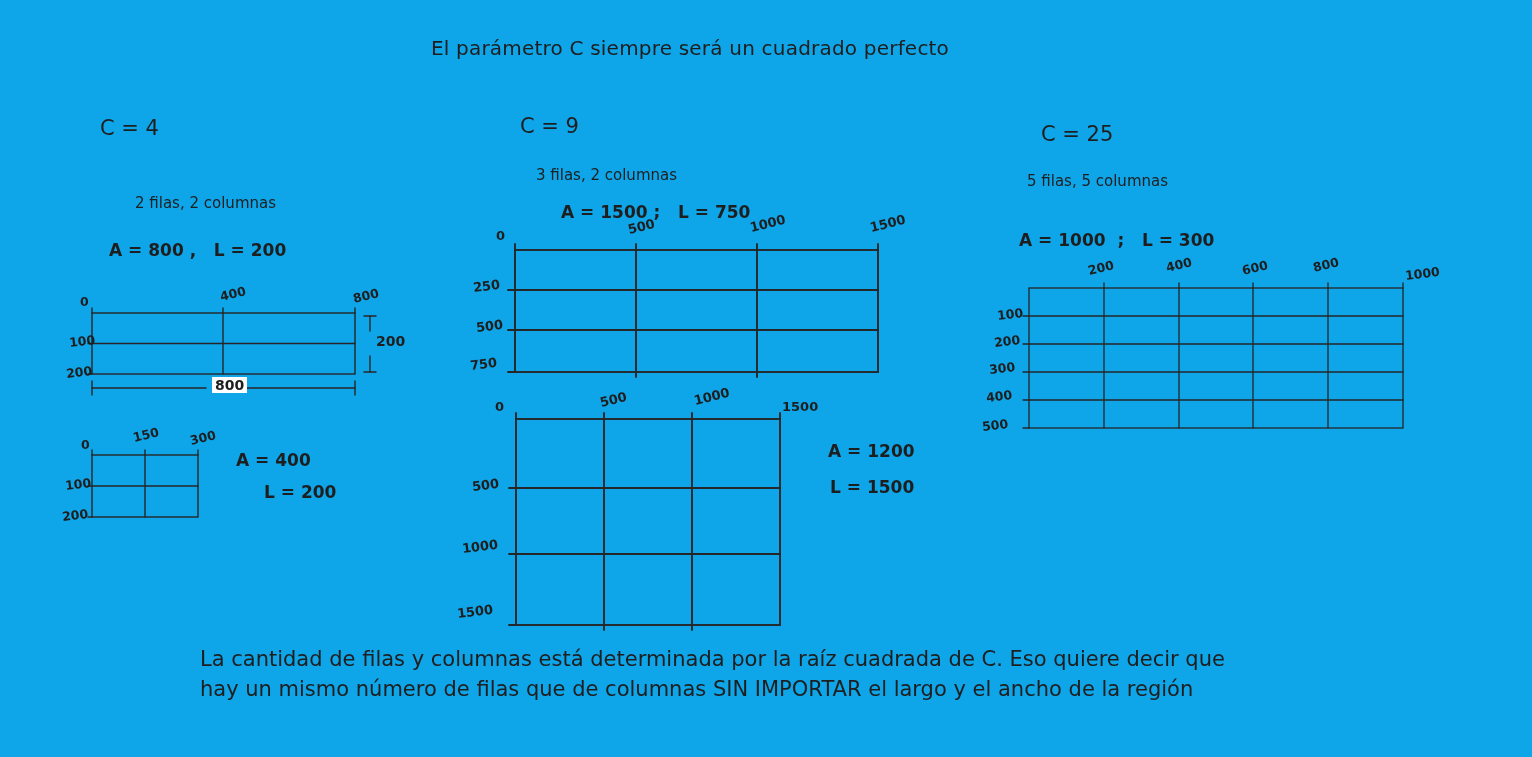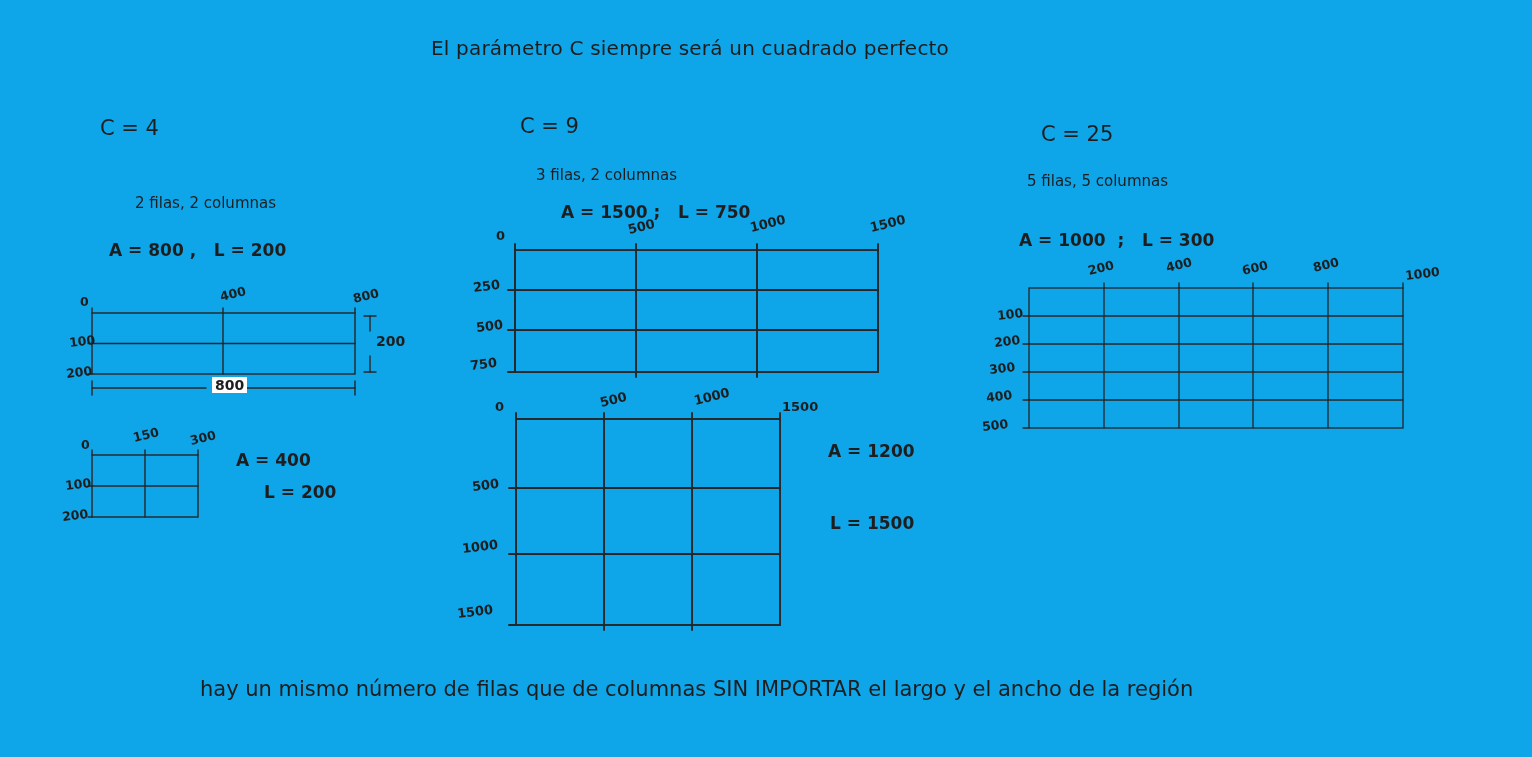--- a/index.html
+++ b/index.html
@@ -130,21 +130,21 @@
     <line class="ink w2" x1="187" y1="213" x2="187" y2="218"></line>
   </svg>
   <span class="lbl tickm" style="left:495px;top:399px;">0</span>
   <span class="lbl tickm rx" style="left:602px;top:395px;">500</span>
   <span class="lbl tickm rx" style="left:696px;top:393px;">1000</span>
   <span class="lbl tickm" style="left:782px;top:399px;">1500</span>
   <span class="lbl tickm ry" style="left:473px;top:479px;">500</span>
   <span class="lbl tickm ry" style="left:463px;top:541px;">1000</span>
   <span class="lbl tickm ry" style="left:458px;top:606px;">1500</span>
   <span class="lbl side" style="left:828px;top:441px;">A = 1200</span>
-  <span class="lbl side" style="left:830px;top:477px;margin-top:36px;">L = 1500</span>
+  <span class="lbl side" style="left:830px;top:477px;">L = 1500</span>
 
   <div class="lbl chead" style="left:1017px;top:122px;margin-left:24px;">C = 25</div>
   <div class="lbl sub" style="left:1027px;top:172px;">5 filas, 5 columnas</div>
   <div class="lbl params" style="left:1019px;top:230px;">A = 1000  ;   L = 300</div>
 
   <svg style="left:1020px;top:280px;" width="395" height="155">
     <rect class="ink w3" x="9" y="8" width="374" height="140"></rect>
     <line class="ink w3" x1="84" y1="8" x2="84" y2="148"></line>
     <line class="ink w3" x1="159" y1="8" x2="159" y2="148"></line>
     <line class="ink w3" x1="233" y1="8" x2="233" y2="148"></line>
@@ -168,15 +168,16 @@
   <span class="lbl tick rx" style="left:1168px;top:260px;">400</span>
   <span class="lbl tick rx" style="left:1244px;top:263px;">600</span>
   <span class="lbl tick rx" style="left:1315px;top:260px;">800</span>
   <span class="lbl tick ry" style="left:1406px;top:268px;">1000</span>
   <span class="lbl tick ry" style="left:998px;top:308px;">100</span>
   <span class="lbl tick ry" style="left:995px;top:335px;">200</span>
   <span class="lbl tick ry" style="left:990px;top:362px;">300</span>
   <span class="lbl tick ry" style="left:987px;top:390px;">400</span>
   <span class="lbl tick ry" style="left:983px;top:419px;">500</span>
 
+  <div class="lbl footer" style="left:200px;top:644px;">La cantidad de filas y columnas está determinada por la raíz cuadrada de C. Eso quiere decir que</div>
   <div class="lbl footer" style="left:200px;top:674px;text-align:center;">hay un mismo número de filas que de columnas SIN IMPORTAR el largo y el ancho de la región</div>
 
 </div>
 
 </body></html>

